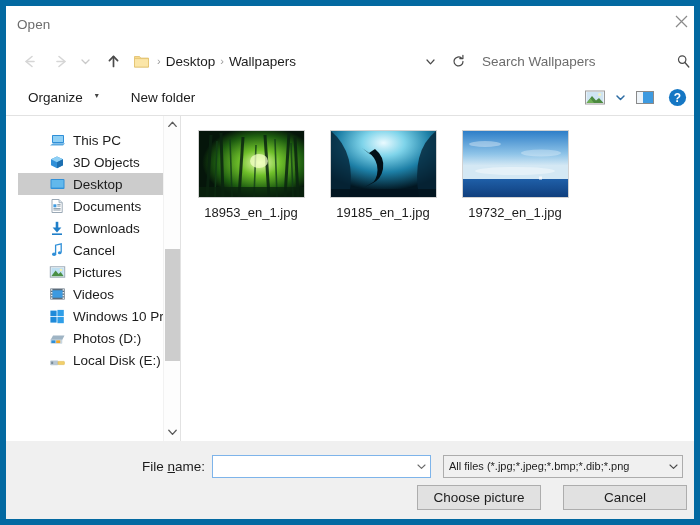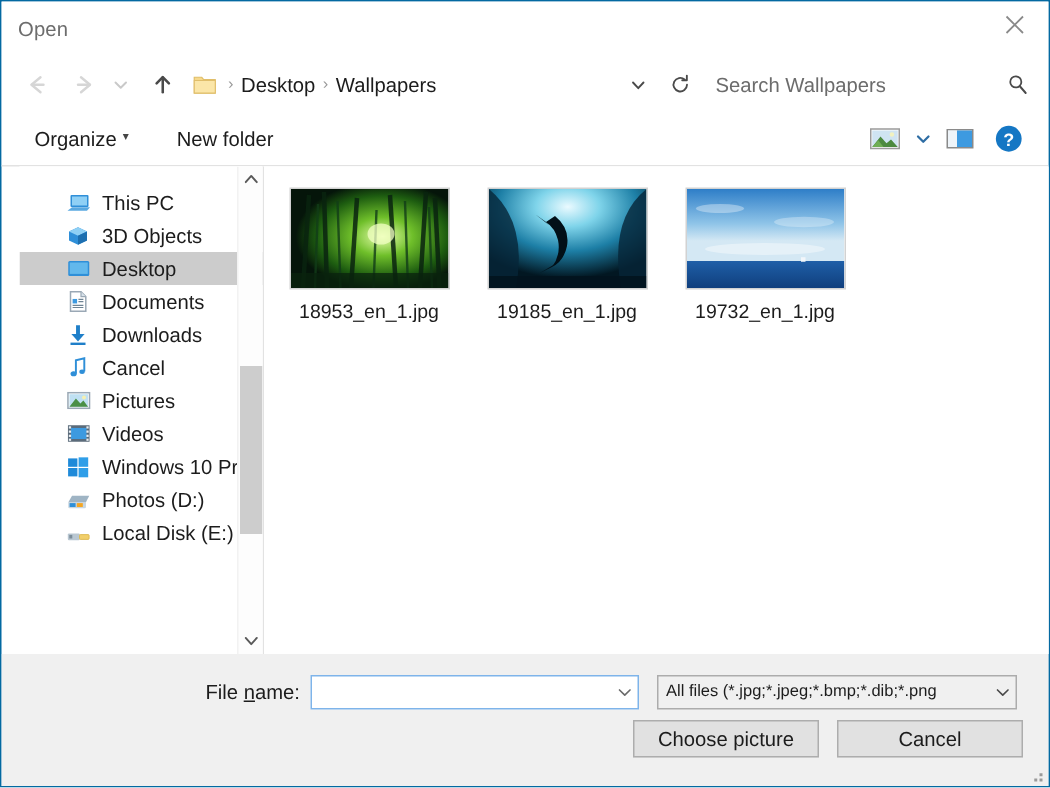--- a/index.html
+++ b/index.html
@@ -7,21 +7,21 @@
     margin: 0; padding: 0;
     width: 700px; height: 525px;
     overflow: hidden;
     font-family: "Liberation Sans", sans-serif;
     background: #ffffff;
   }
   #dialog {
     position: relative;
     width: 700px; height: 525px;
     background: #ffffff;
-    border: 1px solid #0369a1;
+    border: 6px solid #0369a1;
     overflow: hidden;
   }
 
   
   #titlebar {
     position: absolute; left: 0; top: 0;
     width: 698px; height: 36px;
     background: #ffffff;
     display: flex; align-items: center;
   }
@@ -103,21 +103,21 @@
   #cmdbar {
     position: absolute; left: 0; top: 74px;
     width: 698px; height: 36px;
     background: #ffffff;
     display: flex; align-items: center;
     border-bottom: 1px solid #e2e2e2;
   }
   .cmd-item {
     font-size: 13.5px; color: #1c1c1c;
     padding: 4px 8px;
-    display: flex; align-items: flex-start; gap: 4px;
+    display: flex; align-items: flex-start; gap: 12px;
     white-space: nowrap;
   }
   #cmd-organize { margin-left: 14px; }
   #cmd-newfolder { margin-left: 16px; }
   .cmd-caret { font-size: 8px; color: #454545; position: relative; top: 1px; }
   #cmdbar-right {
     margin-left: auto; display: flex; align-items: center;
     margin-right: 12px; gap: 2px;
   }
   .cmd-icon-btn {
@@ -245,21 +245,21 @@
     background: #f0f0f0;
     border: 1px solid #acacac;
     display: flex; align-items: center;
   }
   #filter-value {
     flex: 1 1 auto; font-size: 11px; color: #1c1c1c;
     padding-left: 5px; overflow: hidden; white-space: nowrap;
   }
   #row-buttons {
     position: absolute; right: 17px; top: 44px;
-    display: flex; gap: 12px;
+    display: flex; gap: 22px;
   }
   .dlg-btn {
     width: 124px; height: 25px;
     background: #e1e1e1;
     border: 1px solid #adadad;
     font-size: 13.5px; color: #1c1c1c;
     display: flex; align-items: center; justify-content: center;
     font-family: "Liberation Sans", sans-serif;
   }
   #grip {

